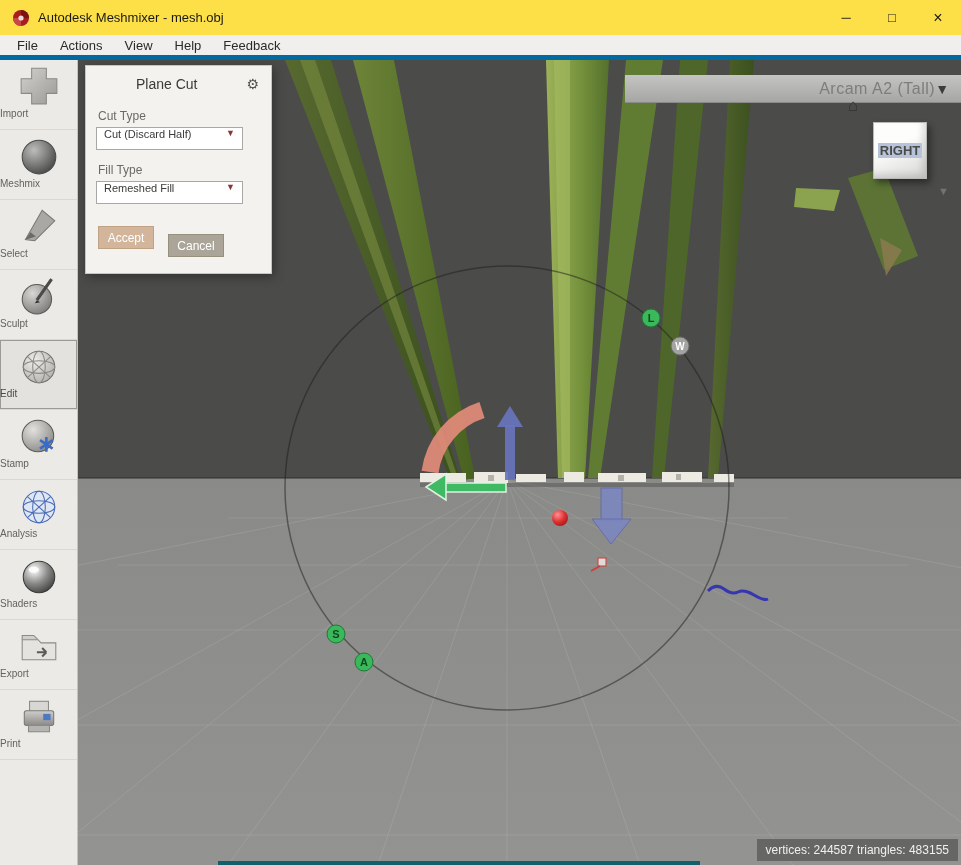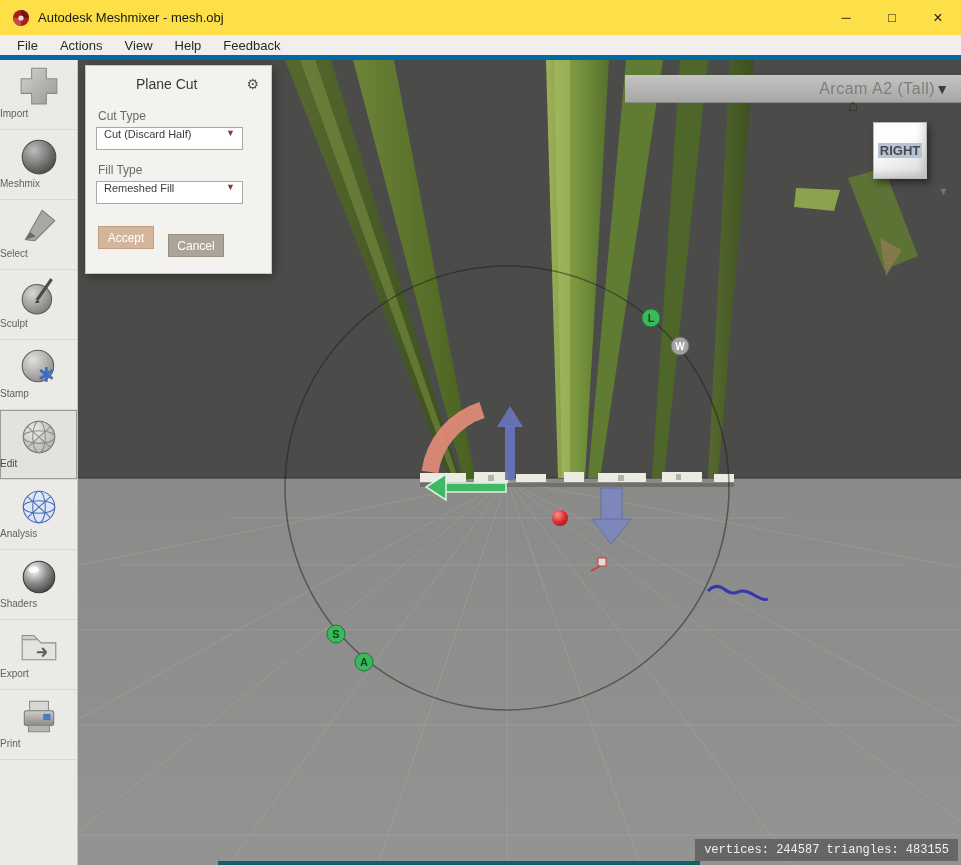--- a/index.html
+++ b/index.html
@@ -53,21 +53,21 @@
   .printer-value { font-size: 16px; color: #7d7d7b; letter-spacing: 0.5px; }
   .printer-arrow { font-size: 14px; color: #3c3c3a; }
 
   
   .home-icon { position: absolute; left: 770px; top: 36px; font-size: 17px; color: #33332f; }
   .view-cube { position: absolute; left: 795px; top: 62px; width: 54px; height: 57px; background: linear-gradient(155deg, #fdfdfc 40%, #d6d6d4); border: 1px solid #b9b9b7; box-shadow: 3px 4px 7px rgba(0,0,0,0.45), inset -4px -4px 6px rgba(0,0,0,0.12); display: flex; align-items: center; justify-content: center; text-align: center; }
   .face-label { font-size: 13px; font-weight: bold; color: #4b4b49; background: #b7c3d9; padding: 0 2px; }
   .cube-arrow { position: absolute; left: 860px; top: 125px; font-size: 11px; color: #73736f; }
 
   
-  .status { position: absolute; right: 3px; bottom: 4px; background: rgba(96,96,94,0.88); color: #f0f0ee; font-size: 12px; padding: 4px 9px; font-family: Liberation Mono, monospace; }
+  .status { position: absolute; right: 3px; bottom: 4px; background: rgba(96,96,94,0.88); color: #f0f0ee; font-size: 12px; padding: 4px 9px; }
   .bottom-accent { position: absolute; left: 140px; bottom: 0; width: 482px; height: 4px; background: #11606b; }
 </style>
 </head>
 <body>
 
 <div class="titlebar">
   <svg class="app-logo" viewBox="0 0 18 18">
     <circle cx="9" cy="9" r="8" fill="#a81e1e"></circle>
     <path d="M9 1 A8 8 0 0 1 17 9 L9 9 Z" fill="#7a1414"></path>
     <path d="M9 17 A8 8 0 0 1 1 9 L9 9 Z" fill="#c84848"></path>
@@ -143,57 +143,57 @@
               </radialGradient>
             </defs>
           <circle cx="18" cy="23" r="14" fill="url(#gi4)" stroke="#5a5a58"></circle>
           <line x1="32" y1="4" x2="18" y2="24" stroke="#4a4a48" stroke-width="3"></line>
           <polygon points="16,27 18,24 21,26" fill="#2e2e2c"></polygon>
         </svg>
       </div>
       <div class="tool-label">Sculpt</div>
     </div>
 
+    <div class="tool active">
+      <div class="tool-icon">
+        <svg width="42" height="42" viewBox="0 0 40 40">
+          <defs>
+              <radialGradient id="gi6" cx="0.35" cy="0.3" r="0.9">
+                <stop offset="0" stop-color="#eeede9"></stop>
+                <stop offset="1" stop-color="#a9a8a5"></stop>
+              </radialGradient>
+            </defs>
+          <circle cx="20" cy="21" r="15" fill="url(#gi6)" stroke="#6f6e6b"></circle>
+          <ellipse cx="20" cy="21" rx="15" ry="6" fill="none" stroke="#8a8a87"></ellipse>
+          <ellipse cx="20" cy="21" rx="6" ry="15" fill="none" stroke="#8a8a87"></ellipse>
+          <line x1="9" y1="11" x2="31" y2="31" stroke="#8a8a87"></line>
+          <line x1="31" y1="11" x2="9" y2="31" stroke="#8a8a87"></line>
+        </svg>
+      </div>
+      <div class="tool-label">Edit</div>
+    </div>
+
     <div class="tool">
       <div class="tool-icon">
         <svg width="42" height="42" viewBox="0 0 40 40">
           <defs>
               <radialGradient id="gi5" cx="0.35" cy="0.3" r="0.9">
                 <stop offset="0" stop-color="#e2e1de"></stop>
                 <stop offset="1" stop-color="#7b7b79"></stop>
               </radialGradient>
             </defs>
           <circle cx="19" cy="20" r="15" fill="url(#gi5)" stroke="#5a5a58"></circle>
           <g stroke="#3b6bc4" stroke-width="2.5">
             <line x1="27" y1="21" x2="27" y2="35"></line>
             <line x1="21" y1="24" x2="33" y2="32"></line>
             <line x1="33" y1="24" x2="21" y2="32"></line>
           </g>
         </svg>
       </div>
       <div class="tool-label">Stamp</div>
-    </div>
-
-    <div class="tool active">
-      <div class="tool-icon">
-        <svg width="42" height="42" viewBox="0 0 40 40">
-          <defs>
-              <radialGradient id="gi6" cx="0.35" cy="0.3" r="0.9">
-                <stop offset="0" stop-color="#eeede9"></stop>
-                <stop offset="1" stop-color="#a9a8a5"></stop>
-              </radialGradient>
-            </defs>
-          <circle cx="20" cy="21" r="15" fill="url(#gi6)" stroke="#6f6e6b"></circle>
-          <ellipse cx="20" cy="21" rx="15" ry="6" fill="none" stroke="#8a8a87"></ellipse>
-          <ellipse cx="20" cy="21" rx="6" ry="15" fill="none" stroke="#8a8a87"></ellipse>
-          <line x1="9" y1="11" x2="31" y2="31" stroke="#8a8a87"></line>
-          <line x1="31" y1="11" x2="9" y2="31" stroke="#8a8a87"></line>
-        </svg>
-      </div>
-      <div class="tool-label">Edit</div>
     </div>
 
     <div class="tool">
       <div class="tool-icon">
         <svg width="42" height="42" viewBox="0 0 40 40">
           <circle cx="20" cy="21" r="15" fill="#dfe7f4" stroke="#4a6cb4"></circle>
           <ellipse cx="20" cy="21" rx="15" ry="6" fill="none" stroke="#4a6cb4"></ellipse>
           <ellipse cx="20" cy="21" rx="6" ry="15" fill="none" stroke="#4a6cb4"></ellipse>
           <line x1="9" y1="11" x2="31" y2="31" stroke="#4a6cb4"></line>
           <line x1="31" y1="11" x2="9" y2="31" stroke="#4a6cb4"></line>

